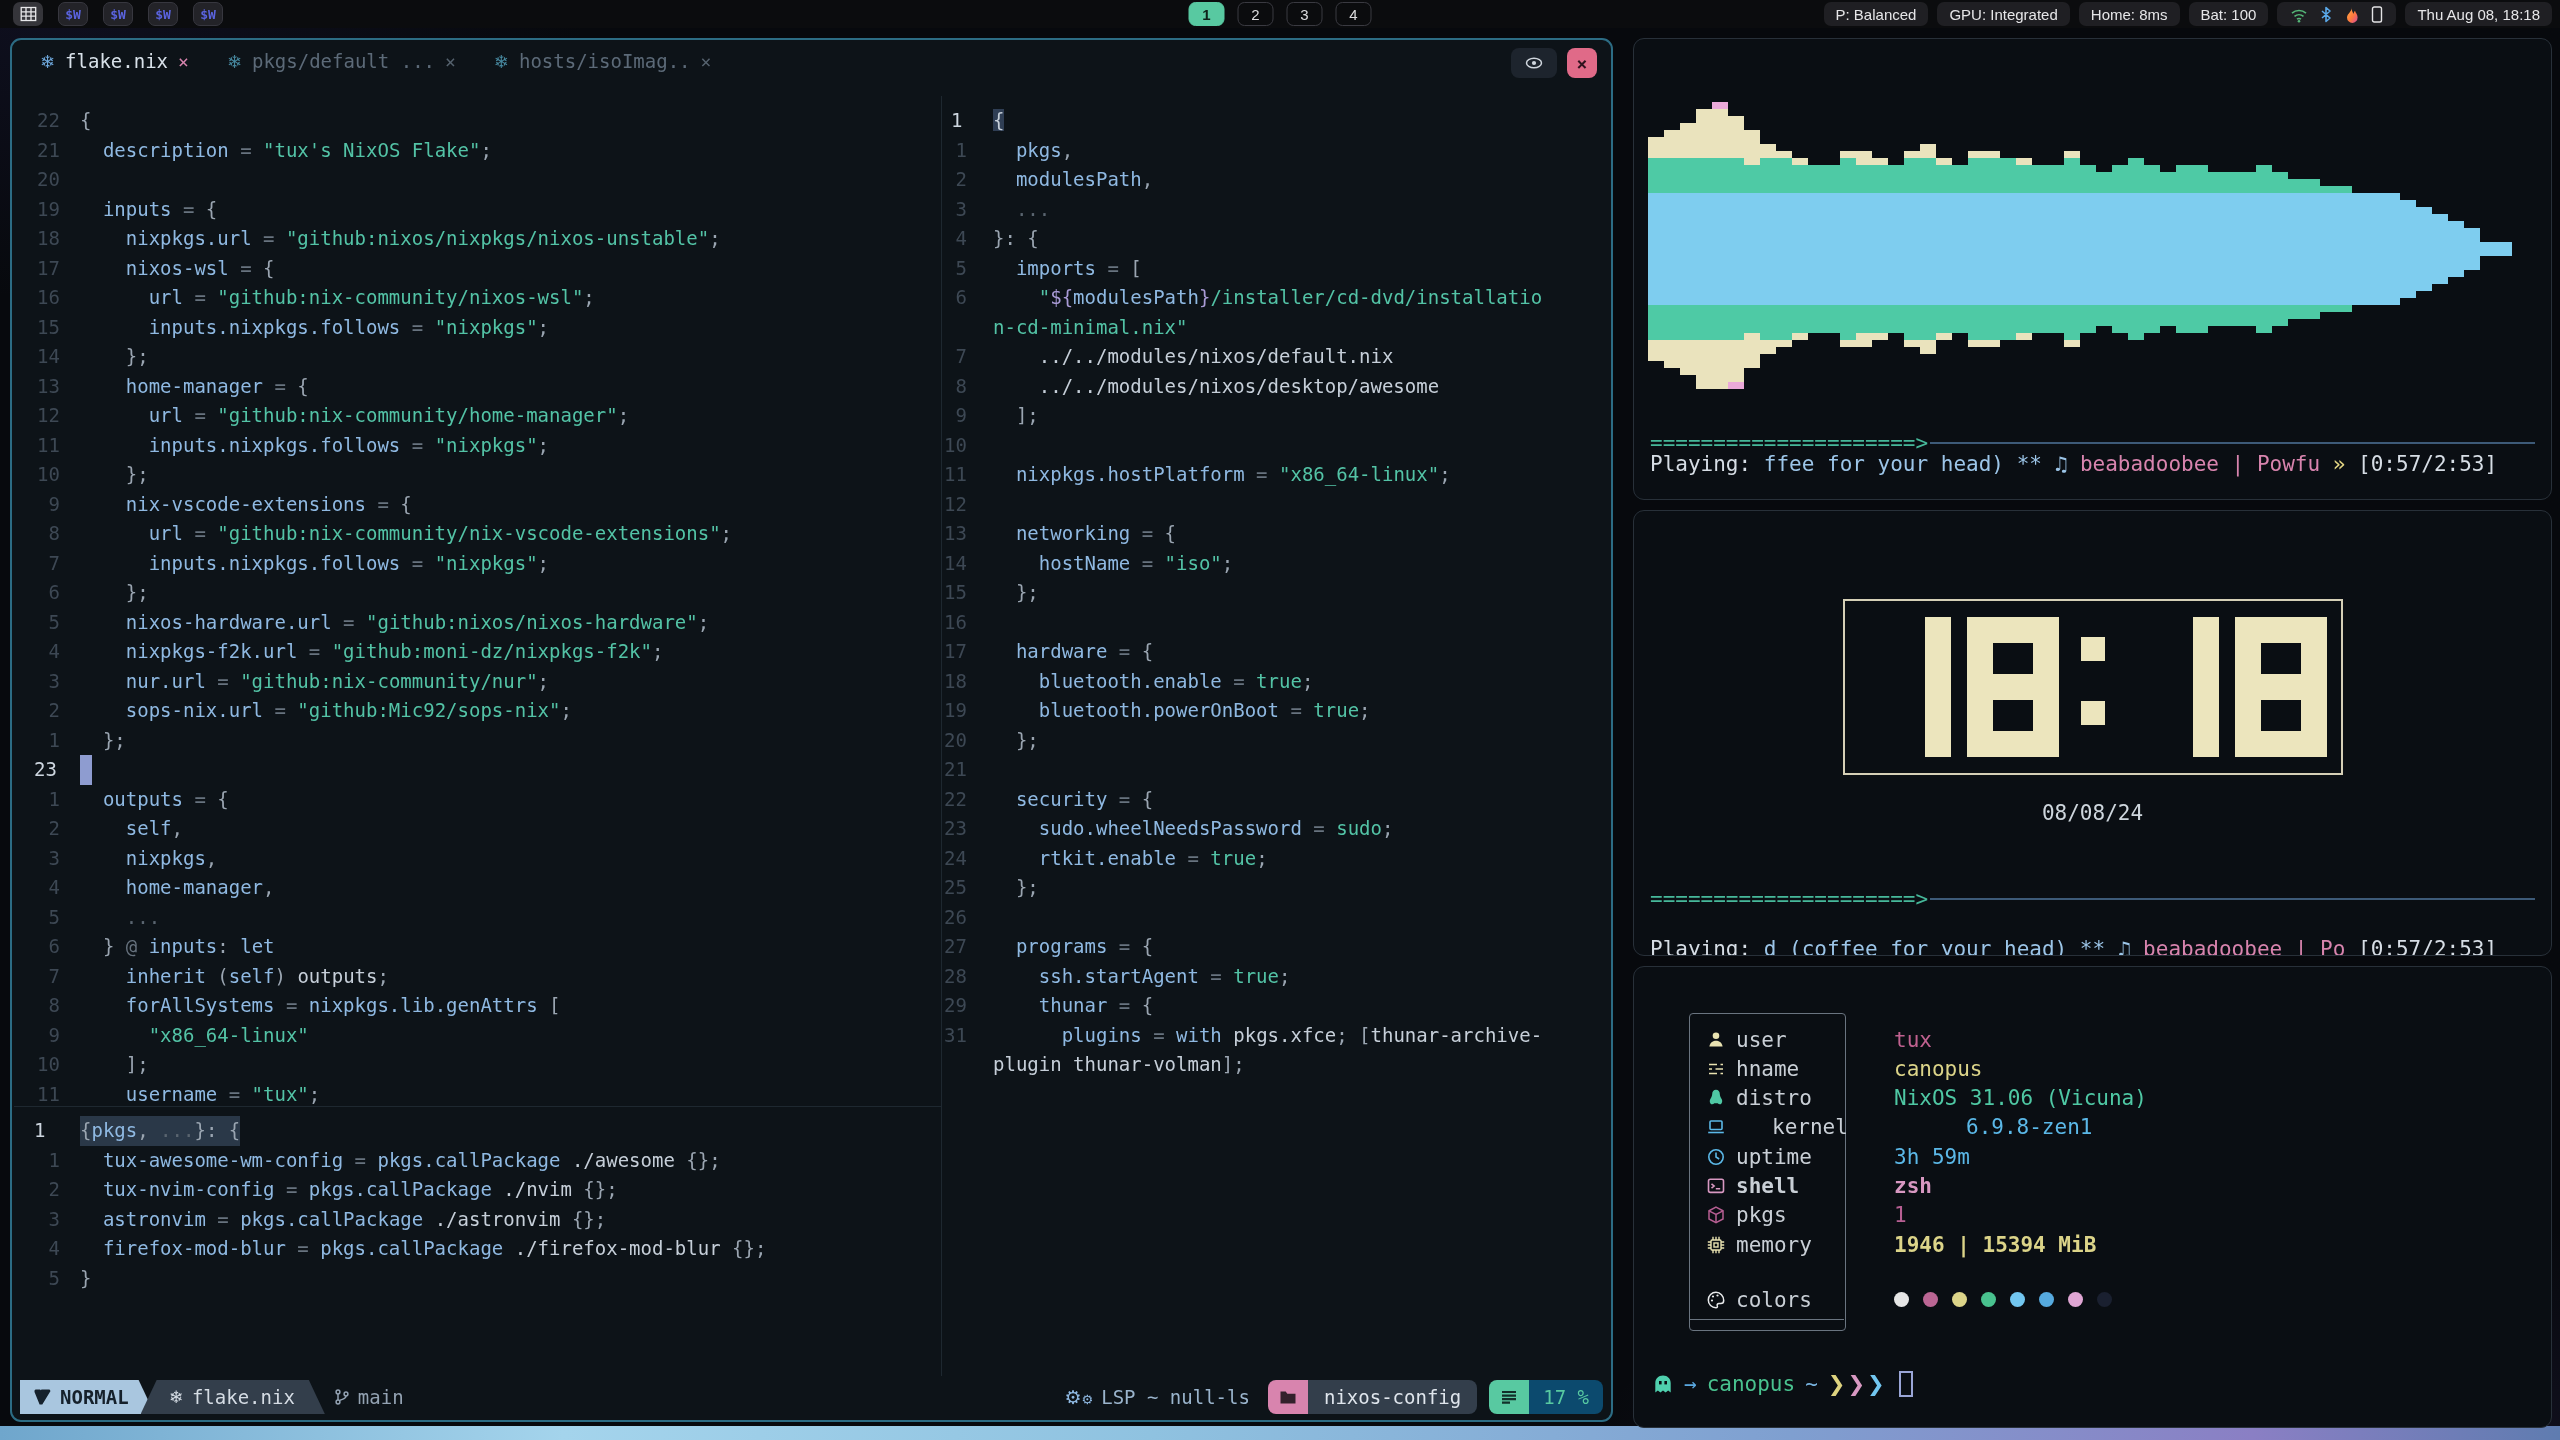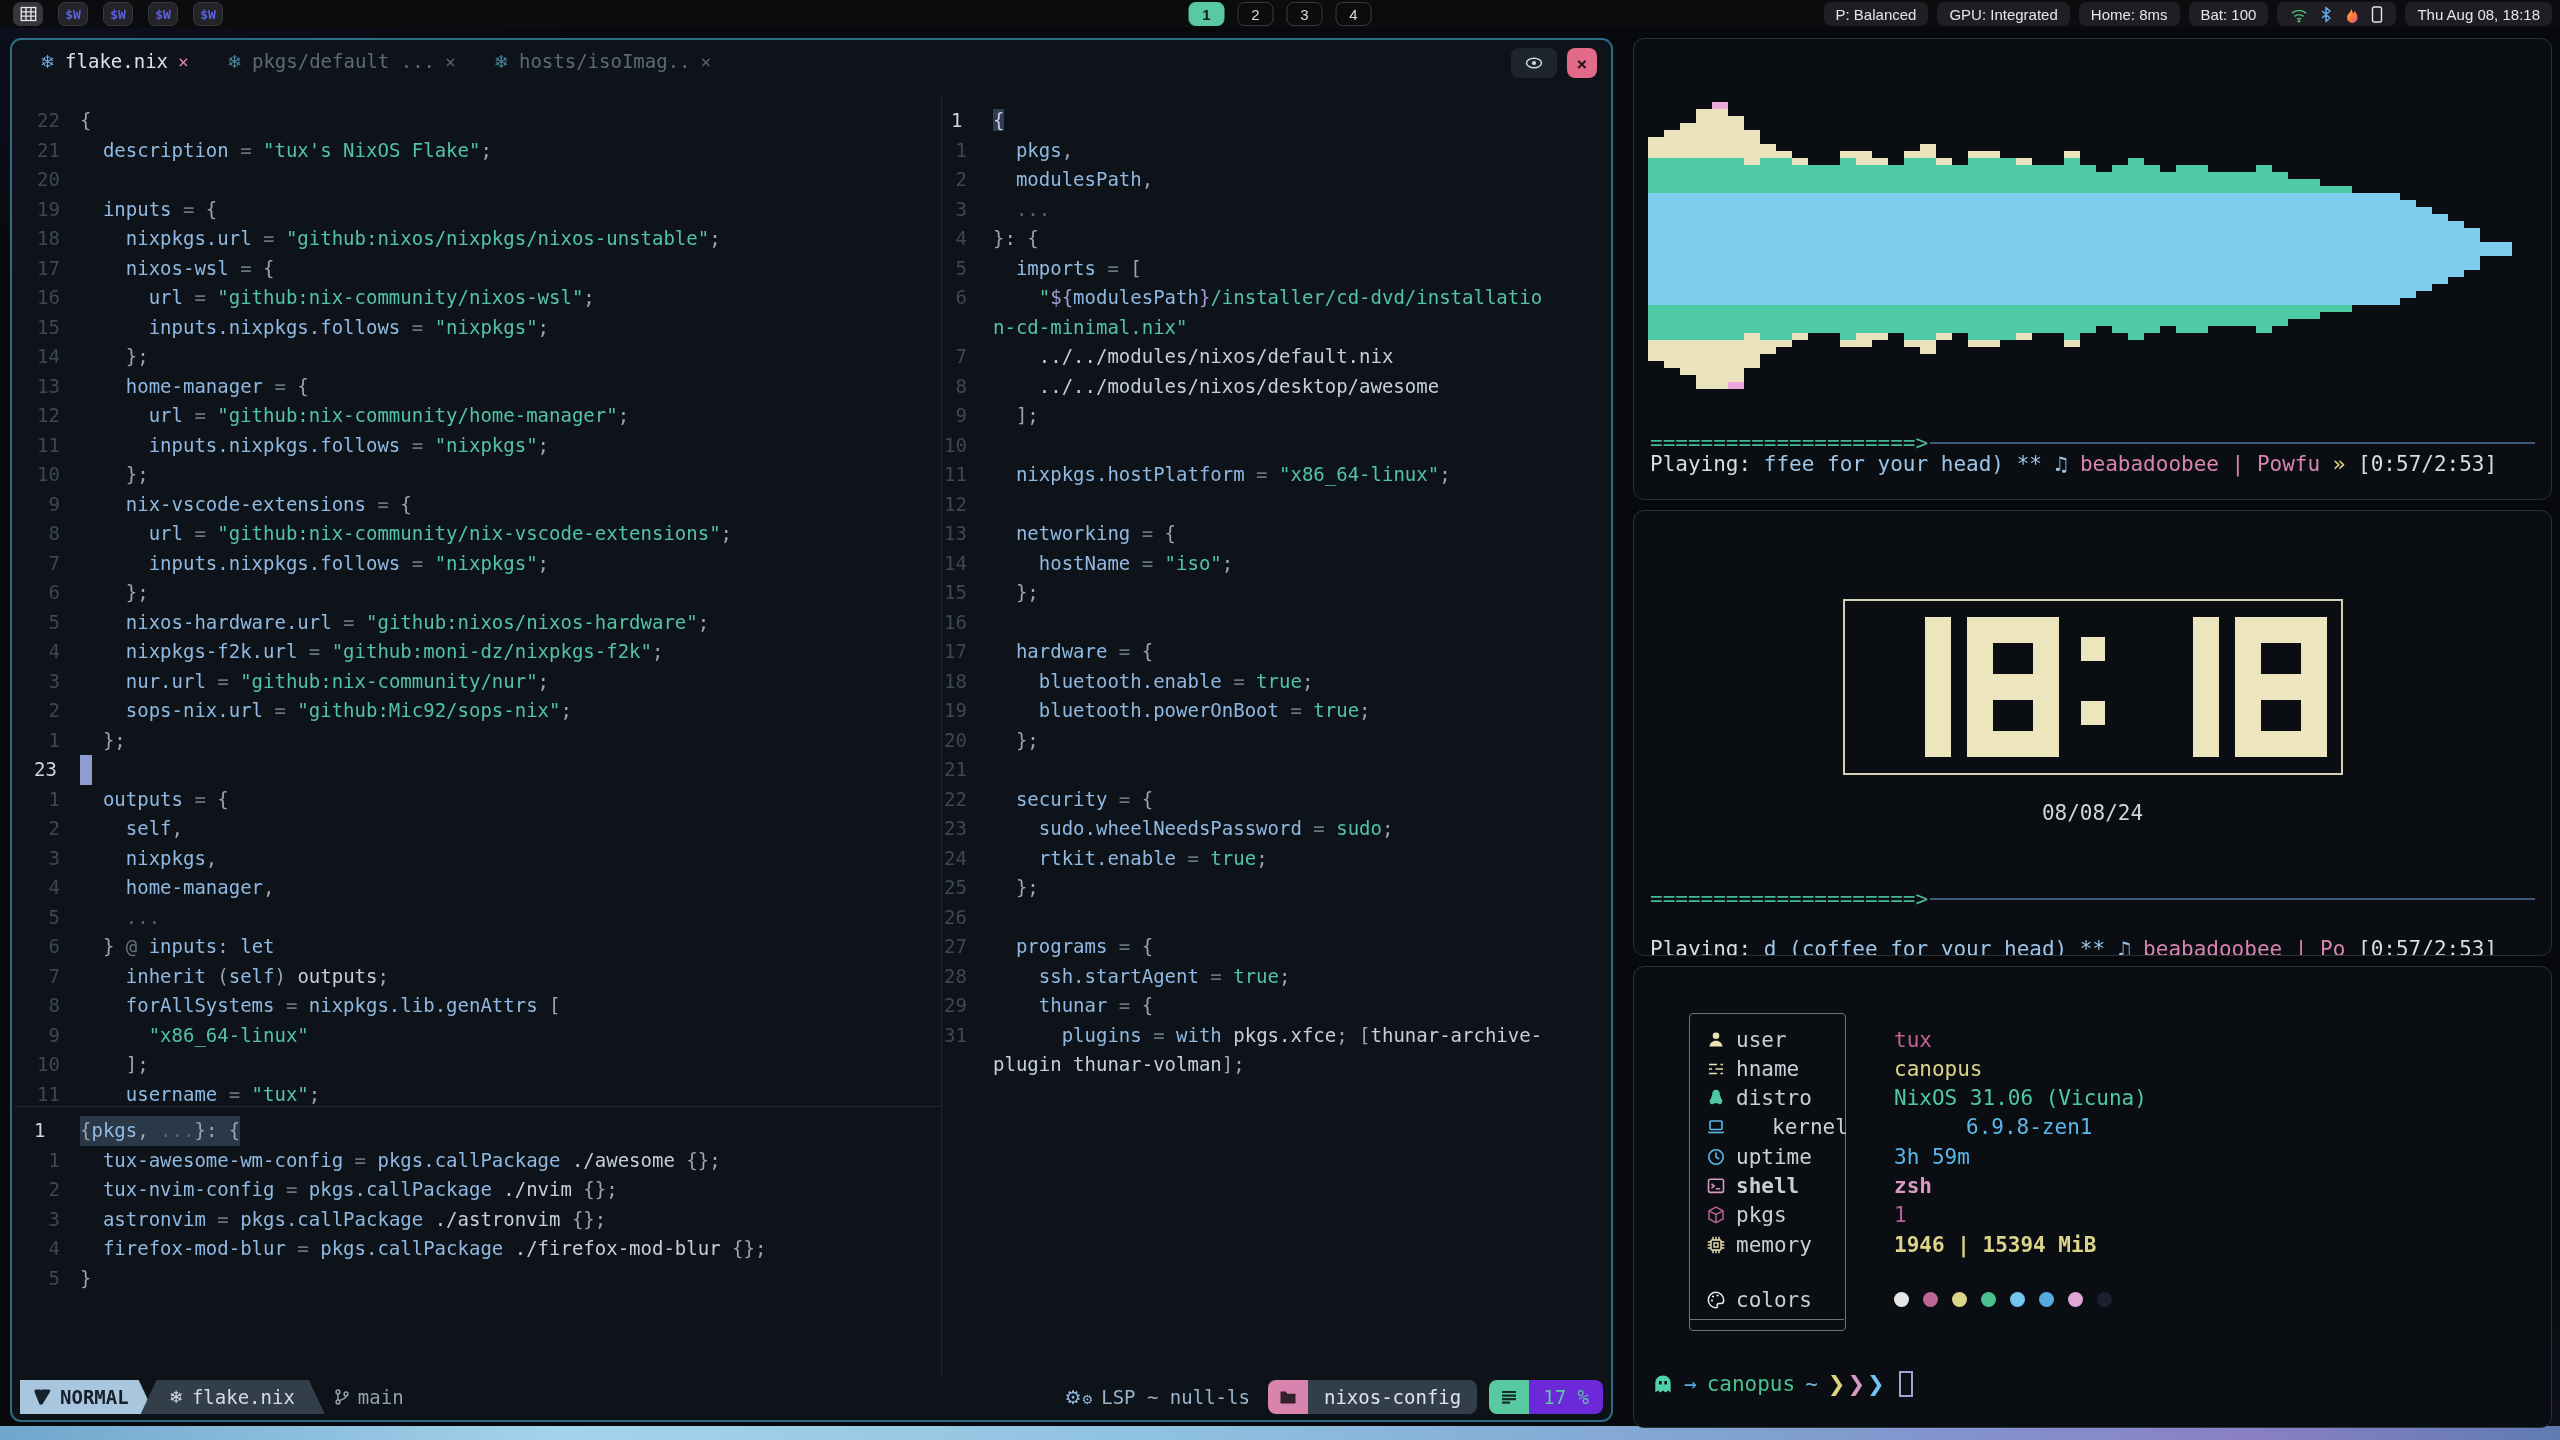--- a/index.html
+++ b/index.html
@@ -73,21 +73,21 @@
     clip-path:polygon(16px 0, calc(100% - 16px) 0, 100% 100%, 0 100%);}
   #sl-file .nix{font-family:"DejaVu Sans",sans-serif;font-size:17px;}
   #sl-branch{display:flex;align-items:center;gap:8px;color:#93a2b2;margin-left:8px;}
   .sl-spacer{flex:1;}
   #sl-lsp{display:flex;align-items:center;gap:8px;color:#9ab4cc;margin-right:18px;}
   #sl-lsp .gear{font-family:"DejaVu Sans",sans-serif;color:#8fb9e2;}
   .badge{width:40px;display:flex;align-items:center;justify-content:center;}
   #sl-folder{background:#d884ae;border-radius:8px 0 0 8px;}
   #sl-project{background:#333e4b;color:#dfe5ec;padding:0 16px;border-radius:0 8px 8px 0;}
   #sl-pcticon{background:#58c9a1;border-radius:8px 0 0 8px;margin-left:12px;}
-  #sl-pct{background:#6d28d9;color:#58c9a1;padding:0 14px;border-radius:0 8px 8px 0;}
+  #sl-pct{background:#0c4a6e;color:#58c9a1;padding:0 14px;border-radius:0 8px 8px 0;}
   
   .divider-row{position:absolute;left:16px;right:16px;display:flex;align-items:center;font-size:21px;color:#46b89a;letter-spacing:0;}
   .divider-row .dline{flex:1;border-top:2px solid #3d5a78;margin-left:2px;}
   .playing-row{position:absolute;left:16px;right:10px;font-size:21px;line-height:30px;white-space:pre;}
   .seg-w{color:#d6dde5}.seg-b{color:#9cc5e8}.seg-p{color:#d884ae}.seg-y{color:#e3d583}
   #wave{position:absolute;left:14px;top:18px;right:14px;height:350px;}
   .wv{position:absolute;}
   
   #clock-box{position:absolute;left:209px;top:88px;width:500px;height:176px;border:2px solid #d5cfb6;
     display:flex;align-items:center;justify-content:center;gap:16px;box-sizing:border-box;}

